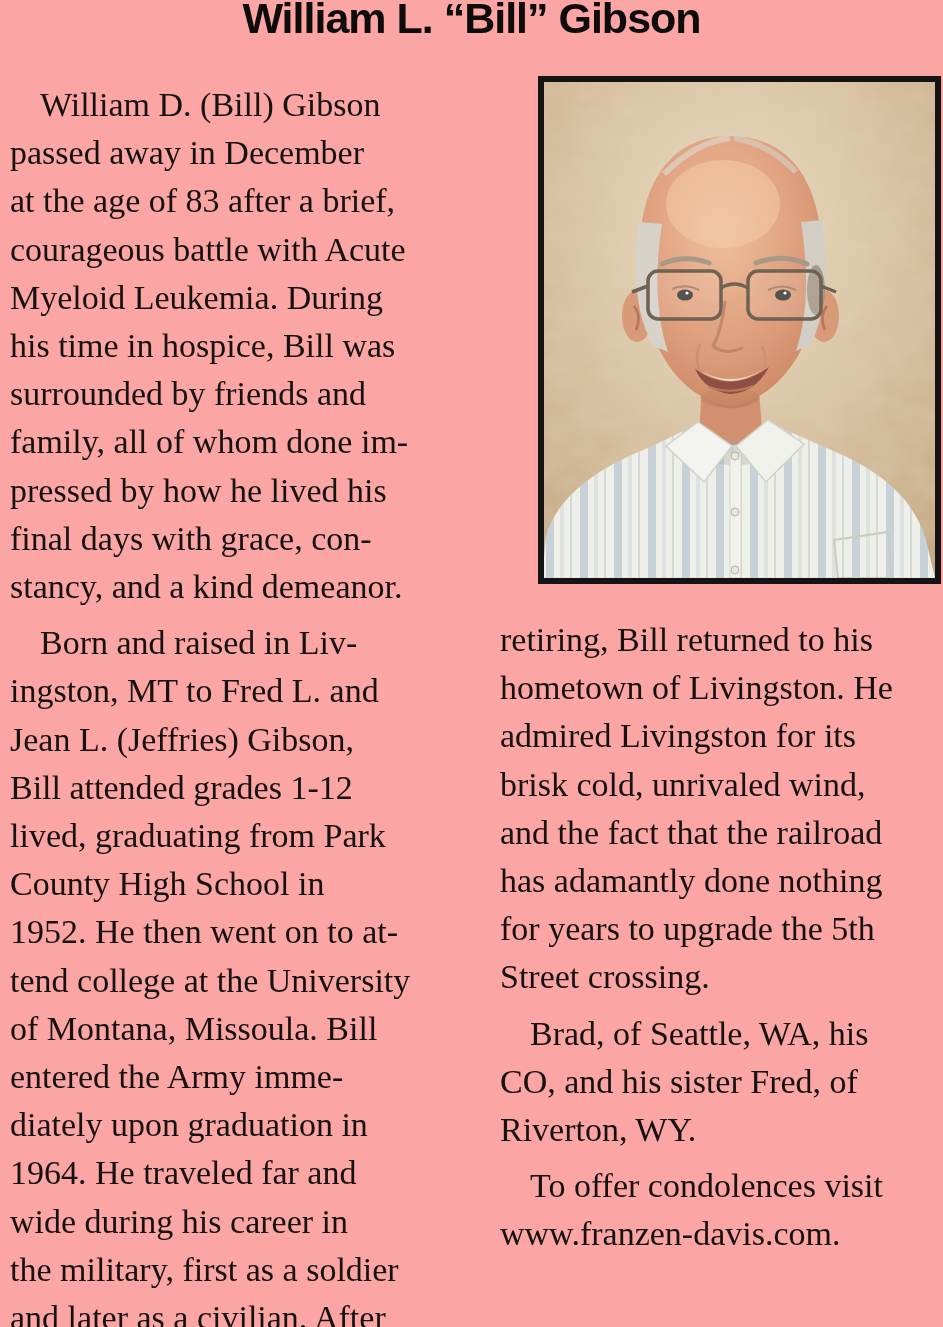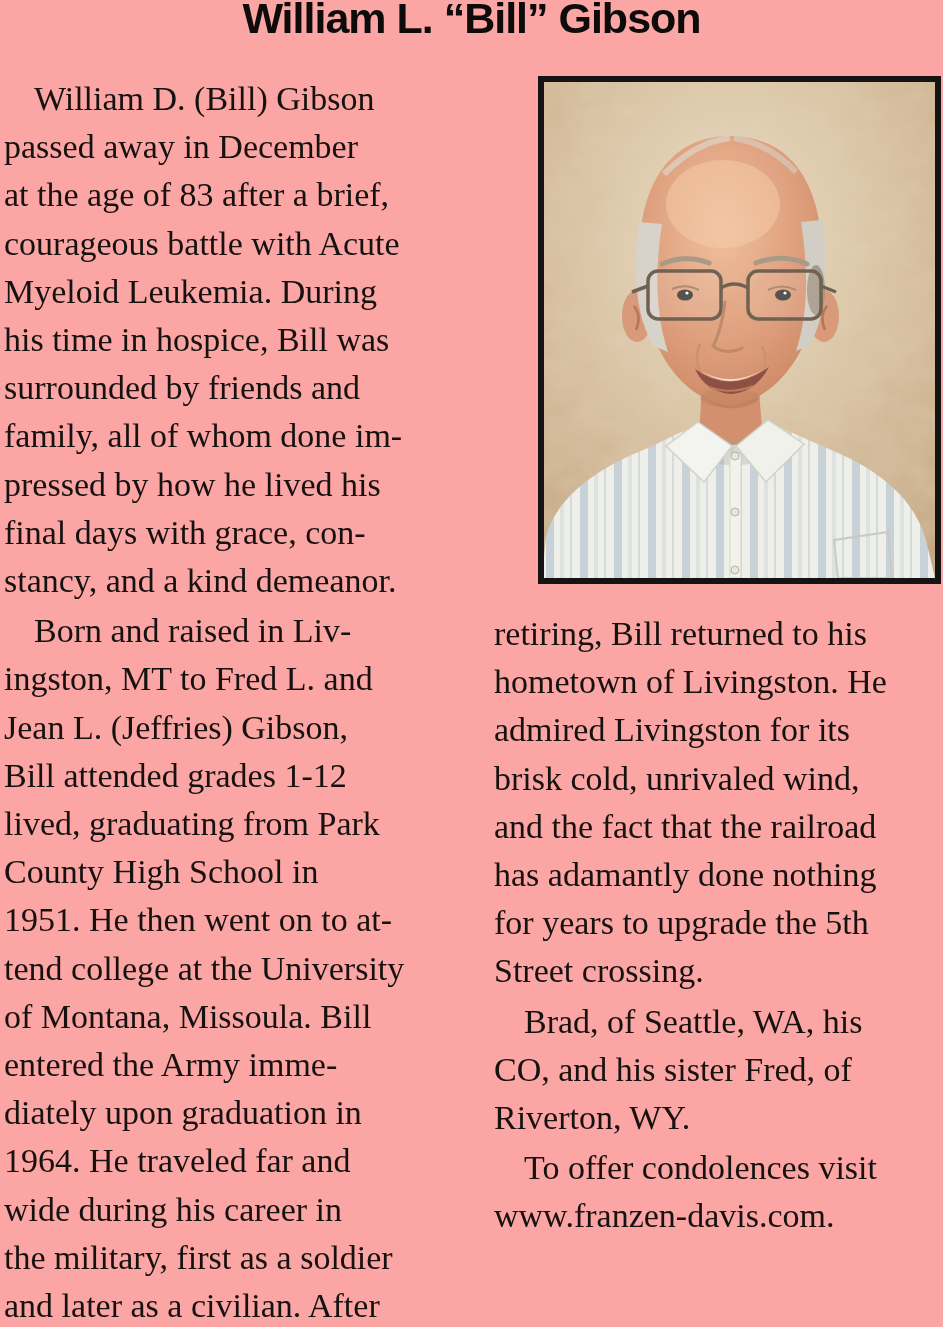--- a/index.html
+++ b/index.html
@@ -27,21 +27,21 @@
     white-space: nowrap;
   }
   .col {
     position: absolute;
     font-size: 34px;
     line-height: 48.2px;
     color: #151210;
   }
   .col-left  { left: 2px;  top: 73px;  width: 462px; }
   .col-right { left: 492px; top: 608px; width: 450px; }
-  .para { margin: 2px; }
+  .para { margin: 8px; }
   .para.indented .line:first-child { text-indent: 30px; }
   .line { white-space: nowrap; }
   .photo-frame {
     position: absolute;
     left: 538px;
     top: 76px;
     width: 403px;
     height: 508px;
     border: 6px solid #141414;
     background: #cdb596;
@@ -155,21 +155,21 @@
         <div class="line">final days with grace, con-</div>
         <div class="line">stancy, and a kind demeanor.</div>
       </div>
       <div class="para indented">
         <div class="line">Born and raised in Liv-</div>
         <div class="line">ingston, MT to Fred L. and</div>
         <div class="line">Jean L. (Jeffries) Gibson,</div>
         <div class="line">Bill attended grades 1-12</div>
         <div class="line">lived, graduating from Park</div>
         <div class="line">County High School in</div>
-        <div class="line">1951. He then went on to at-</div>
+        <div class="line">1952. He then went on to at-</div>
         <div class="line">tend college at the University</div>
         <div class="line">of Montana, Missoula. Bill</div>
         <div class="line">entered the Army imme-</div>
         <div class="line">diately upon graduation in</div>
         <div class="line">1964. He traveled far and</div>
         <div class="line">wide during his career in</div>
         <div class="line">the military, first as a soldier</div>
         <div class="line">and later as a civilian. After</div>
       </div>
     </div>

